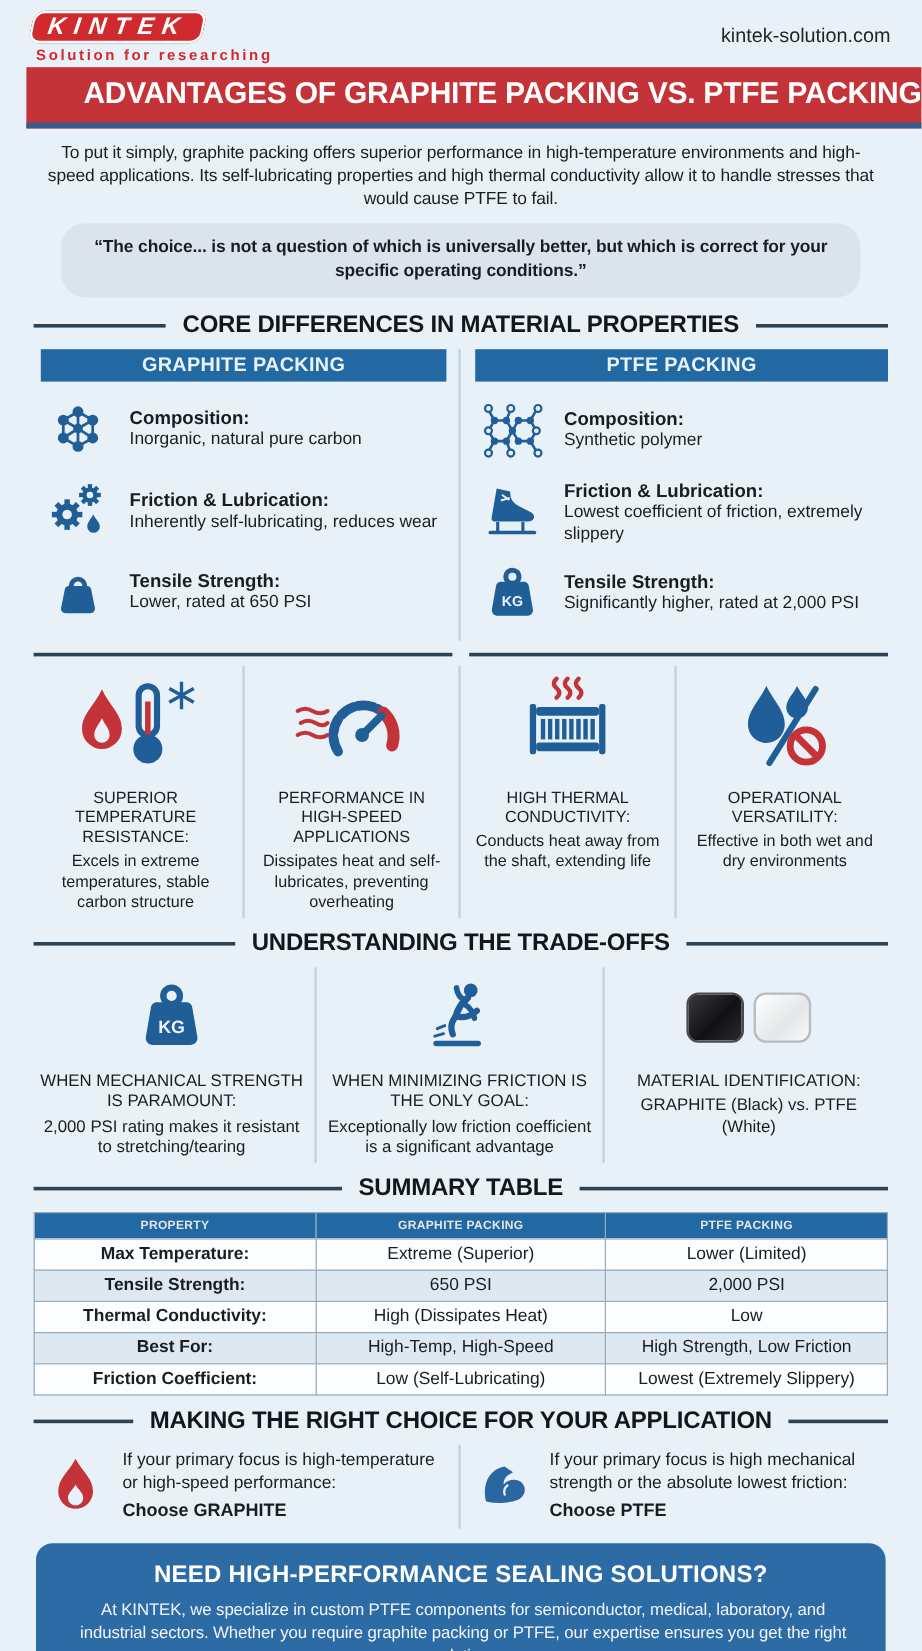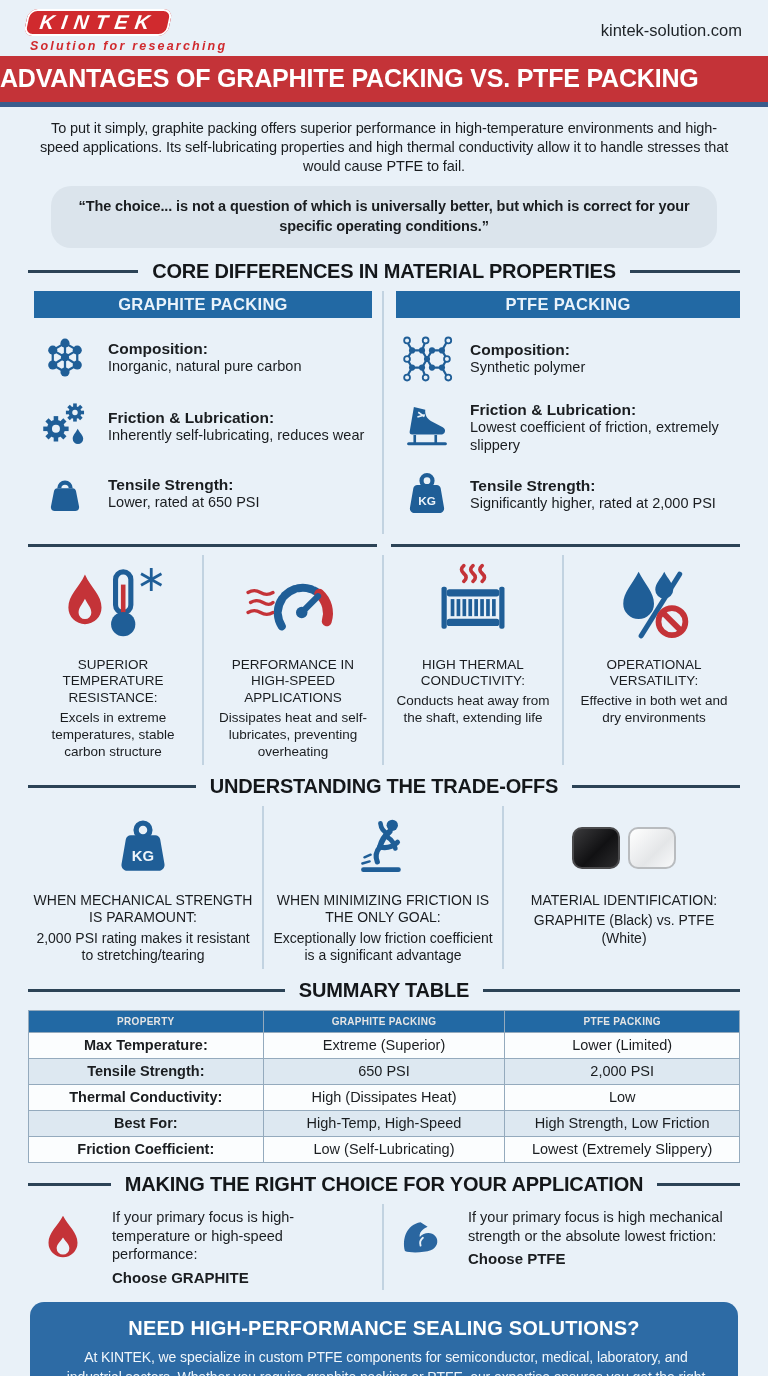--- a/index.html
+++ b/index.html
@@ -22,24 +22,24 @@
   body{
     width:768px;height:1376px;overflow:hidden;
     background:var(--bg);
     font-family:"Liberation Sans",sans-serif;
     color:var(--ink);
   }
   
   .hdr{display:flex;justify-content:space-between;align-items:flex-start;padding:9px 26px 2px 26px;height:56px;}
   .logo-box{display:inline-block;background:var(--logo-red);border-radius:9px;transform:skewX(-12deg);padding:2px 14px;box-shadow:inset 0 0 0 2px #fff;}
   .logo-box span{display:inline-block;transform:skewX(4deg);color:#fff;font-weight:bold;font-style:italic;font-size:20px;letter-spacing:7px;}
-  .logo-tag{color:var(--logo-red);font-weight:bold;font-style:italic;font-size:12.5px;letter-spacing:2.2px;margin-top:3px;padding-left:4px;}
+  .logo-tag{color:var(--logo-red);font-weight:bold;font-size:12.5px;letter-spacing:2.2px;margin-top:3px;padding-left:4px;}
   .site{font-size:16.5px;color:#1e2327;margin-top:12px;}
   
-  .banner{background:var(--red);border-bottom:5px solid var(--steel);text-align:left;padding:8px 0 9px 0;}
+  .banner{background:var(--red);border-bottom:5px solid var(--steel);text-align:right;padding:8px 0 9px 0;margin-left:22px;}
   .banner h1{color:#fff;font-size:25px;font-weight:800;letter-spacing:-0.2px;}
   
   .intro{width:700px;margin:12px auto 10px auto;text-align:center;font-size:14.5px;line-height:1.32;font-weight:500;letter-spacing:-0.1px;}
   .quote{width:666px;margin:4px auto 12px auto;background:var(--quote-bg);border-radius:20px;padding:11px 26px;text-align:center;font-weight:bold;font-size:14.5px;line-height:1.35;letter-spacing:-0.1px;}
   
   .sect{display:flex;align-items:center;gap:14px;margin:10px 28px 8px 28px;}
   .sect .rule{flex:1;height:3px;background:var(--rule);}
   .sect h2{font-size:20px;font-weight:800;letter-spacing:-0.2px;white-space:nowrap;color:#14171a;}
   
   .core{display:grid;grid-template-columns:1fr 1fr;margin:2px 28px 6px 28px;}
@@ -67,21 +67,21 @@
   .sw.black{background:linear-gradient(135deg,#3a3a3c 0%,#111113 55%,#2b2b2d 100%);border:2px solid #4a4a4c;}
   .sw.white{background:linear-gradient(135deg,#ffffff 0%,#e4e6e8 60%,#f8f9fa 100%);border:2px solid #b9bcbf;}
   
   table.sum{width:712px;margin:2px 28px;border-collapse:collapse;}
   table.sum th{background:var(--bar-blue);color:#e5e5e5;font-size:10px;font-weight:bold;padding:5px 4px;border:1px solid var(--tbl-border);letter-spacing:0.3px;}
   table.sum td{font-size:14.5px;text-align:center;padding:4.5px 4px;border:1px solid var(--tbl-border);background:#fbfdfe;margin-top:32px;}
   table.sum tr:nth-child(even) td{background:var(--row-alt);}
   table.sum td.prop{font-weight:bold;}
   
   .choice{display:grid;grid-template-columns:1fr 1fr;margin:4px 28px;}
-  .chcell{display:flex;align-items:flex-start;gap:24px;padding:4px 10px;}
+  .chcell{display:flex;align-items:flex-start;gap:14px;padding:4px 10px;}
   .chcell:first-child{border-right:2px solid var(--div);}
   .chicon{flex:0 0 50px;display:flex;justify-content:center;padding-top:4px;}
   .chdesc{font-size:14.5px;line-height:1.3;}
   .chact{font-weight:bold;font-size:15px;margin-top:5px;}
   
   .cta{margin:12px 30px 0 30px;background:var(--cta-blue);border-radius:14px;padding:15px 26px 18px 26px;text-align:center;}
   .cta h3{color:#fff;font-size:20px;font-weight:800;letter-spacing:0.2px;}
   .cta p{color:#f0f6fb;font-size:14px;line-height:1.38;margin:8px auto 12px auto;width:660px;letter-spacing:-0.1px;}
   svg{display:block;}
 </style>

